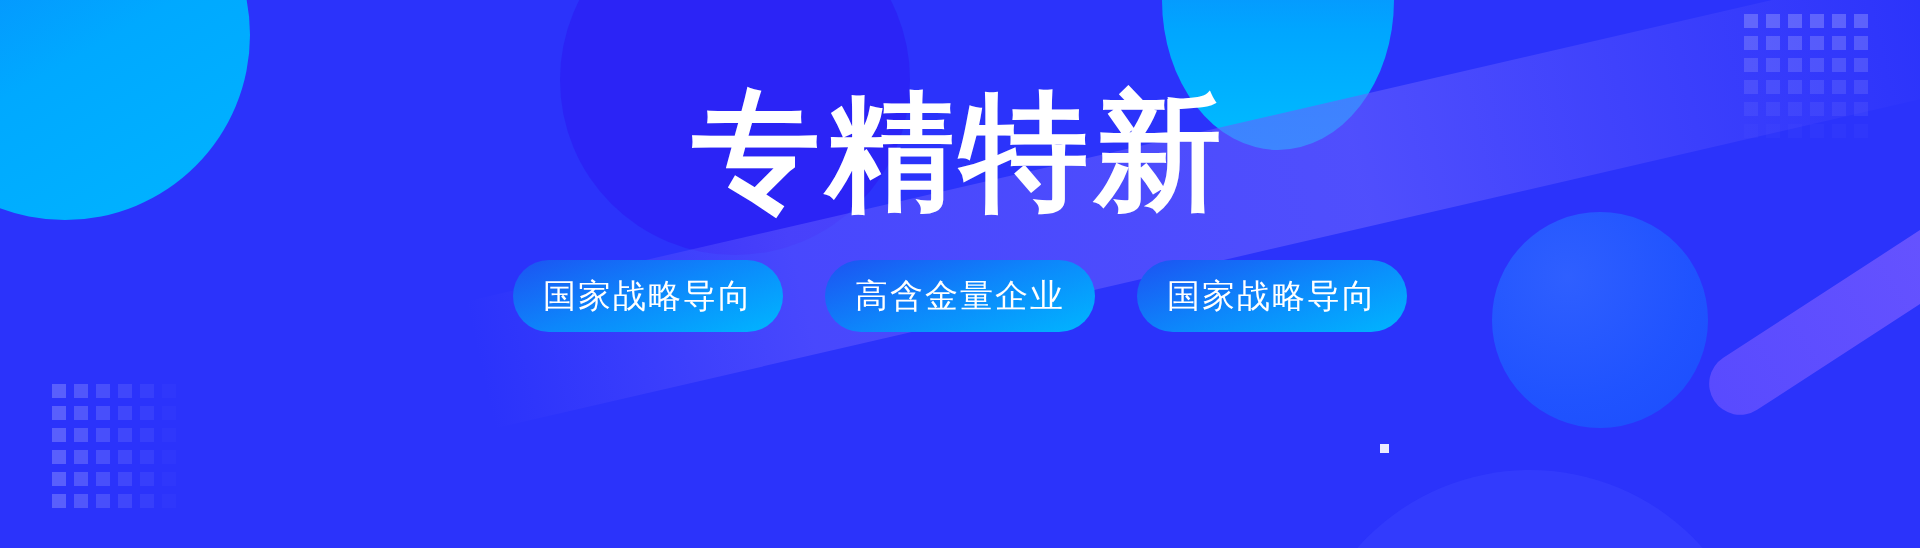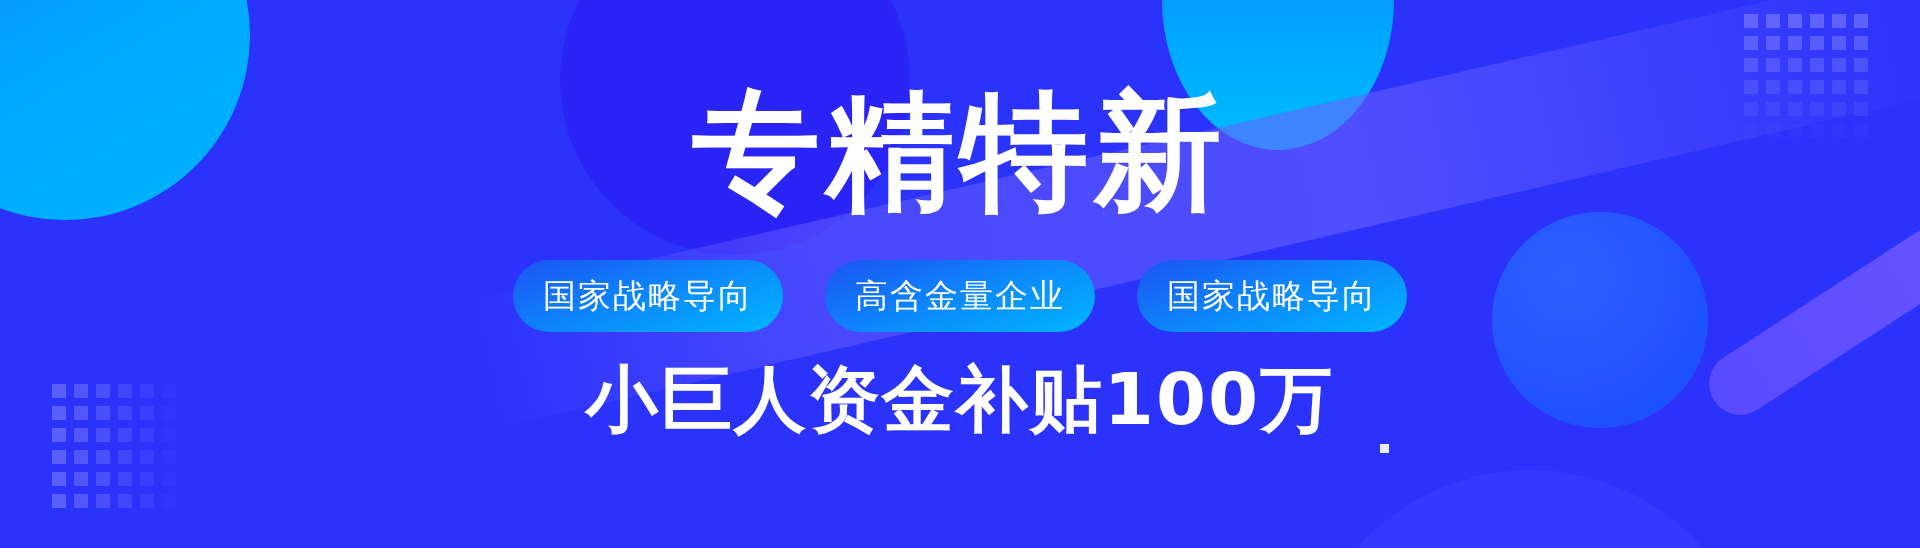--- a/index.html
+++ b/index.html
@@ -245,16 +245,15 @@
         <span>国家战略导向</span>
       </div>
       <div class="pill">
         <span>高含金量企业</span>
       </div>
       <div class="pill">
         <span>国家战略导向</span>
       </div>
     </div>
 
-    <div id="sub-headline">小巨人资金补贴100万</div>
 
   </div>
 </div>
 
 </body></html>

